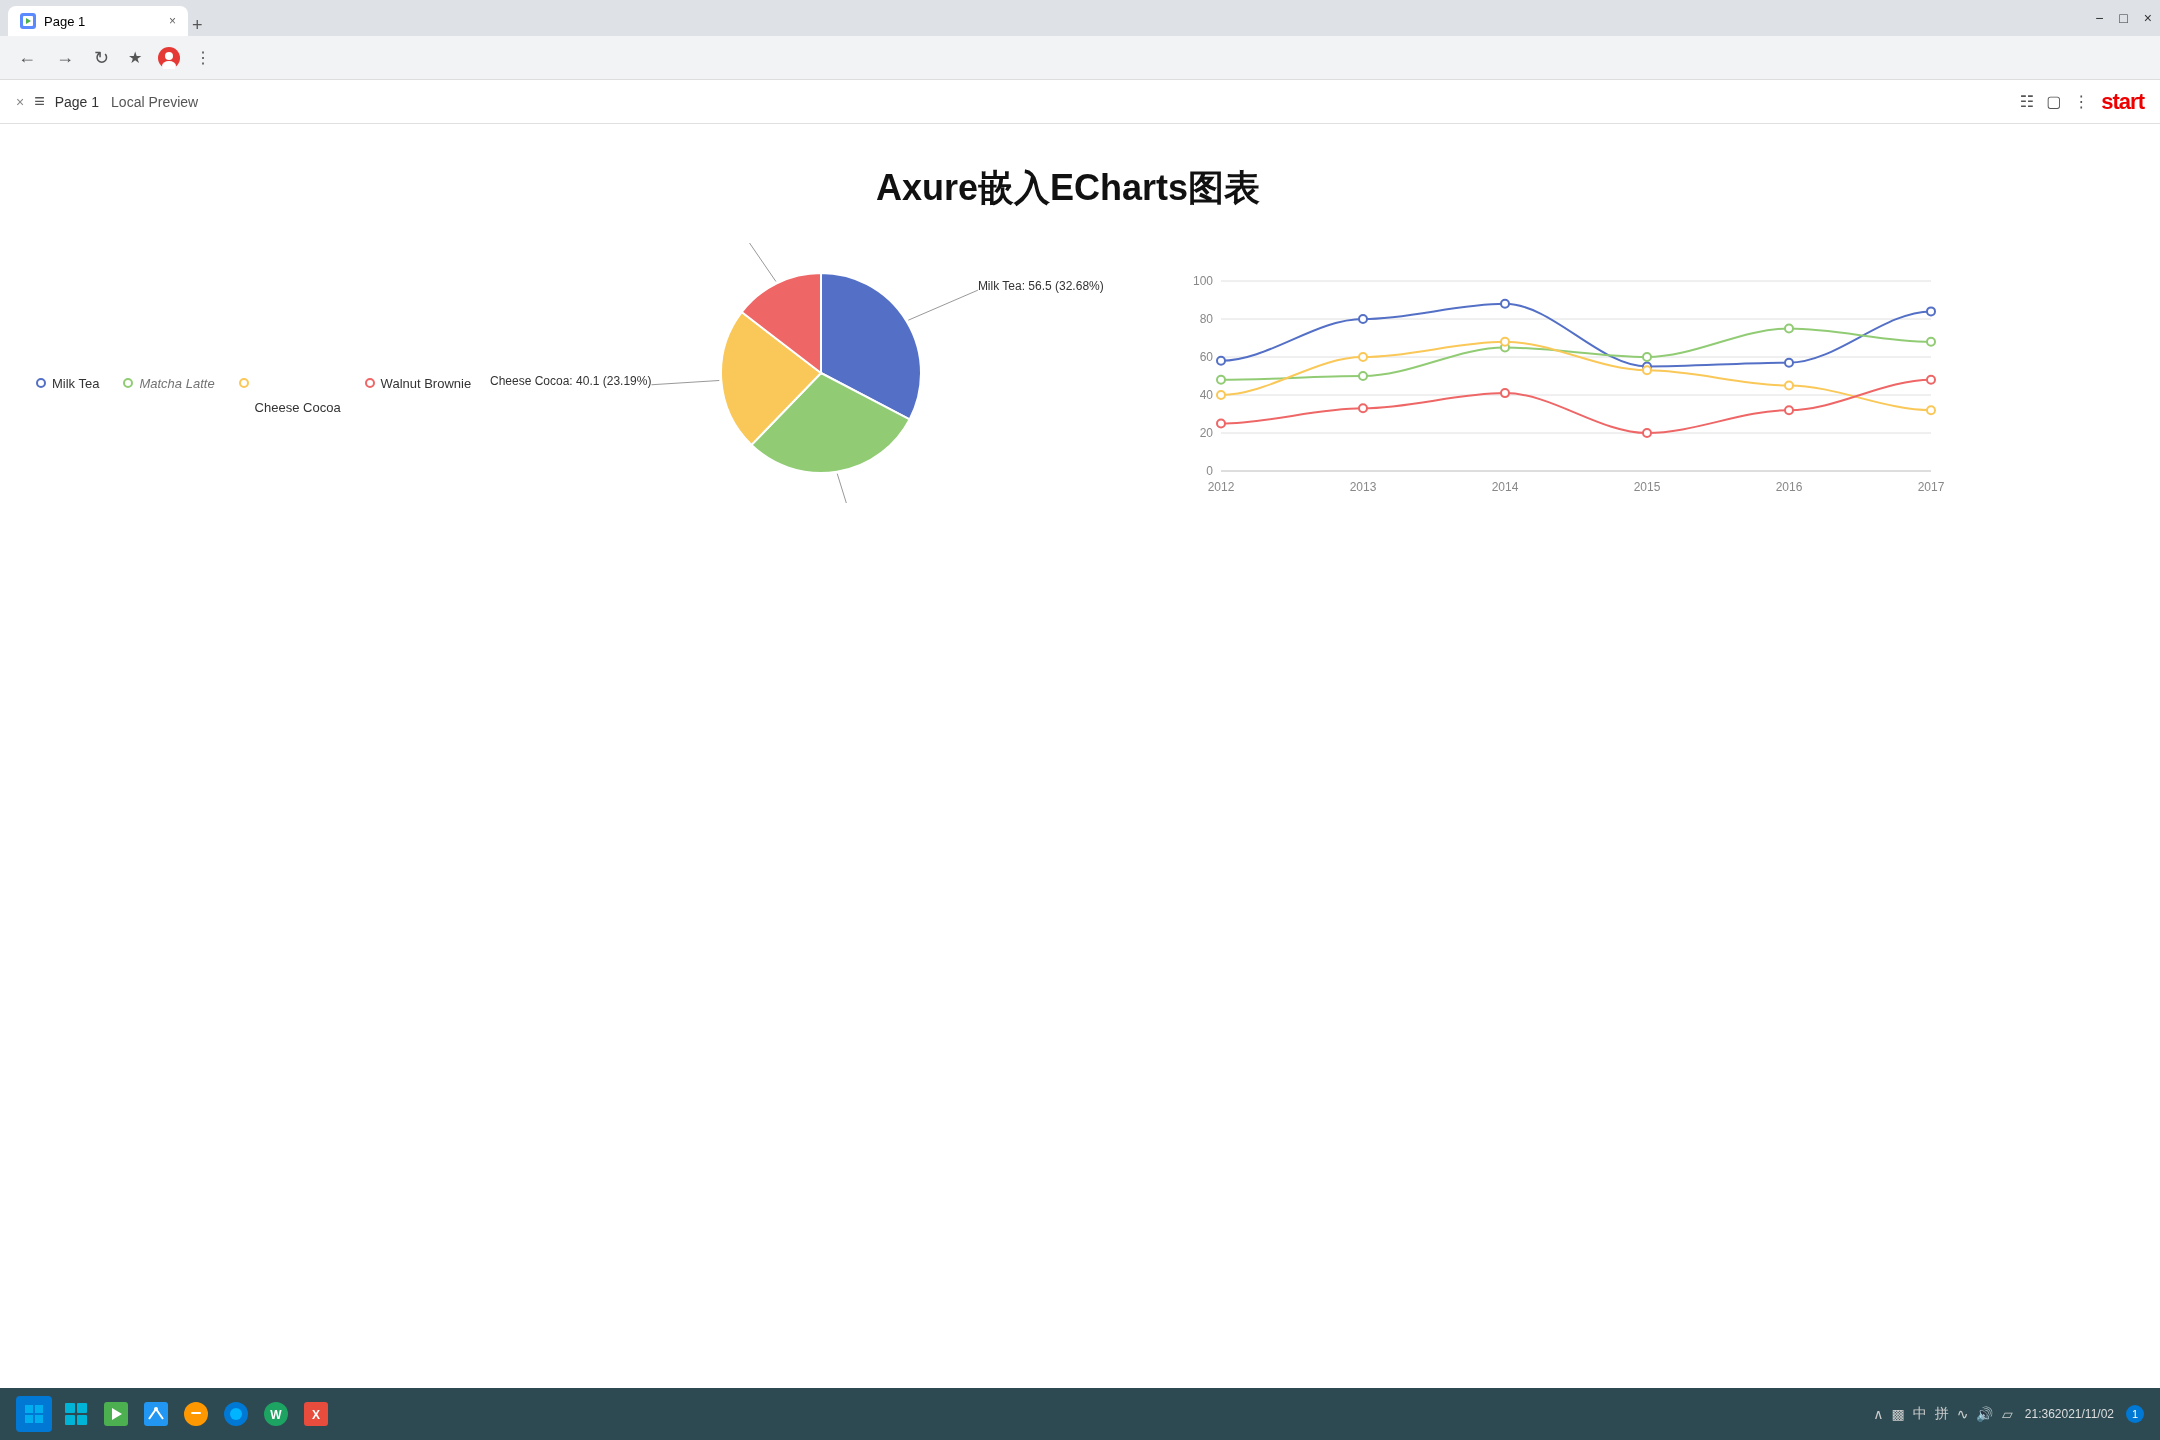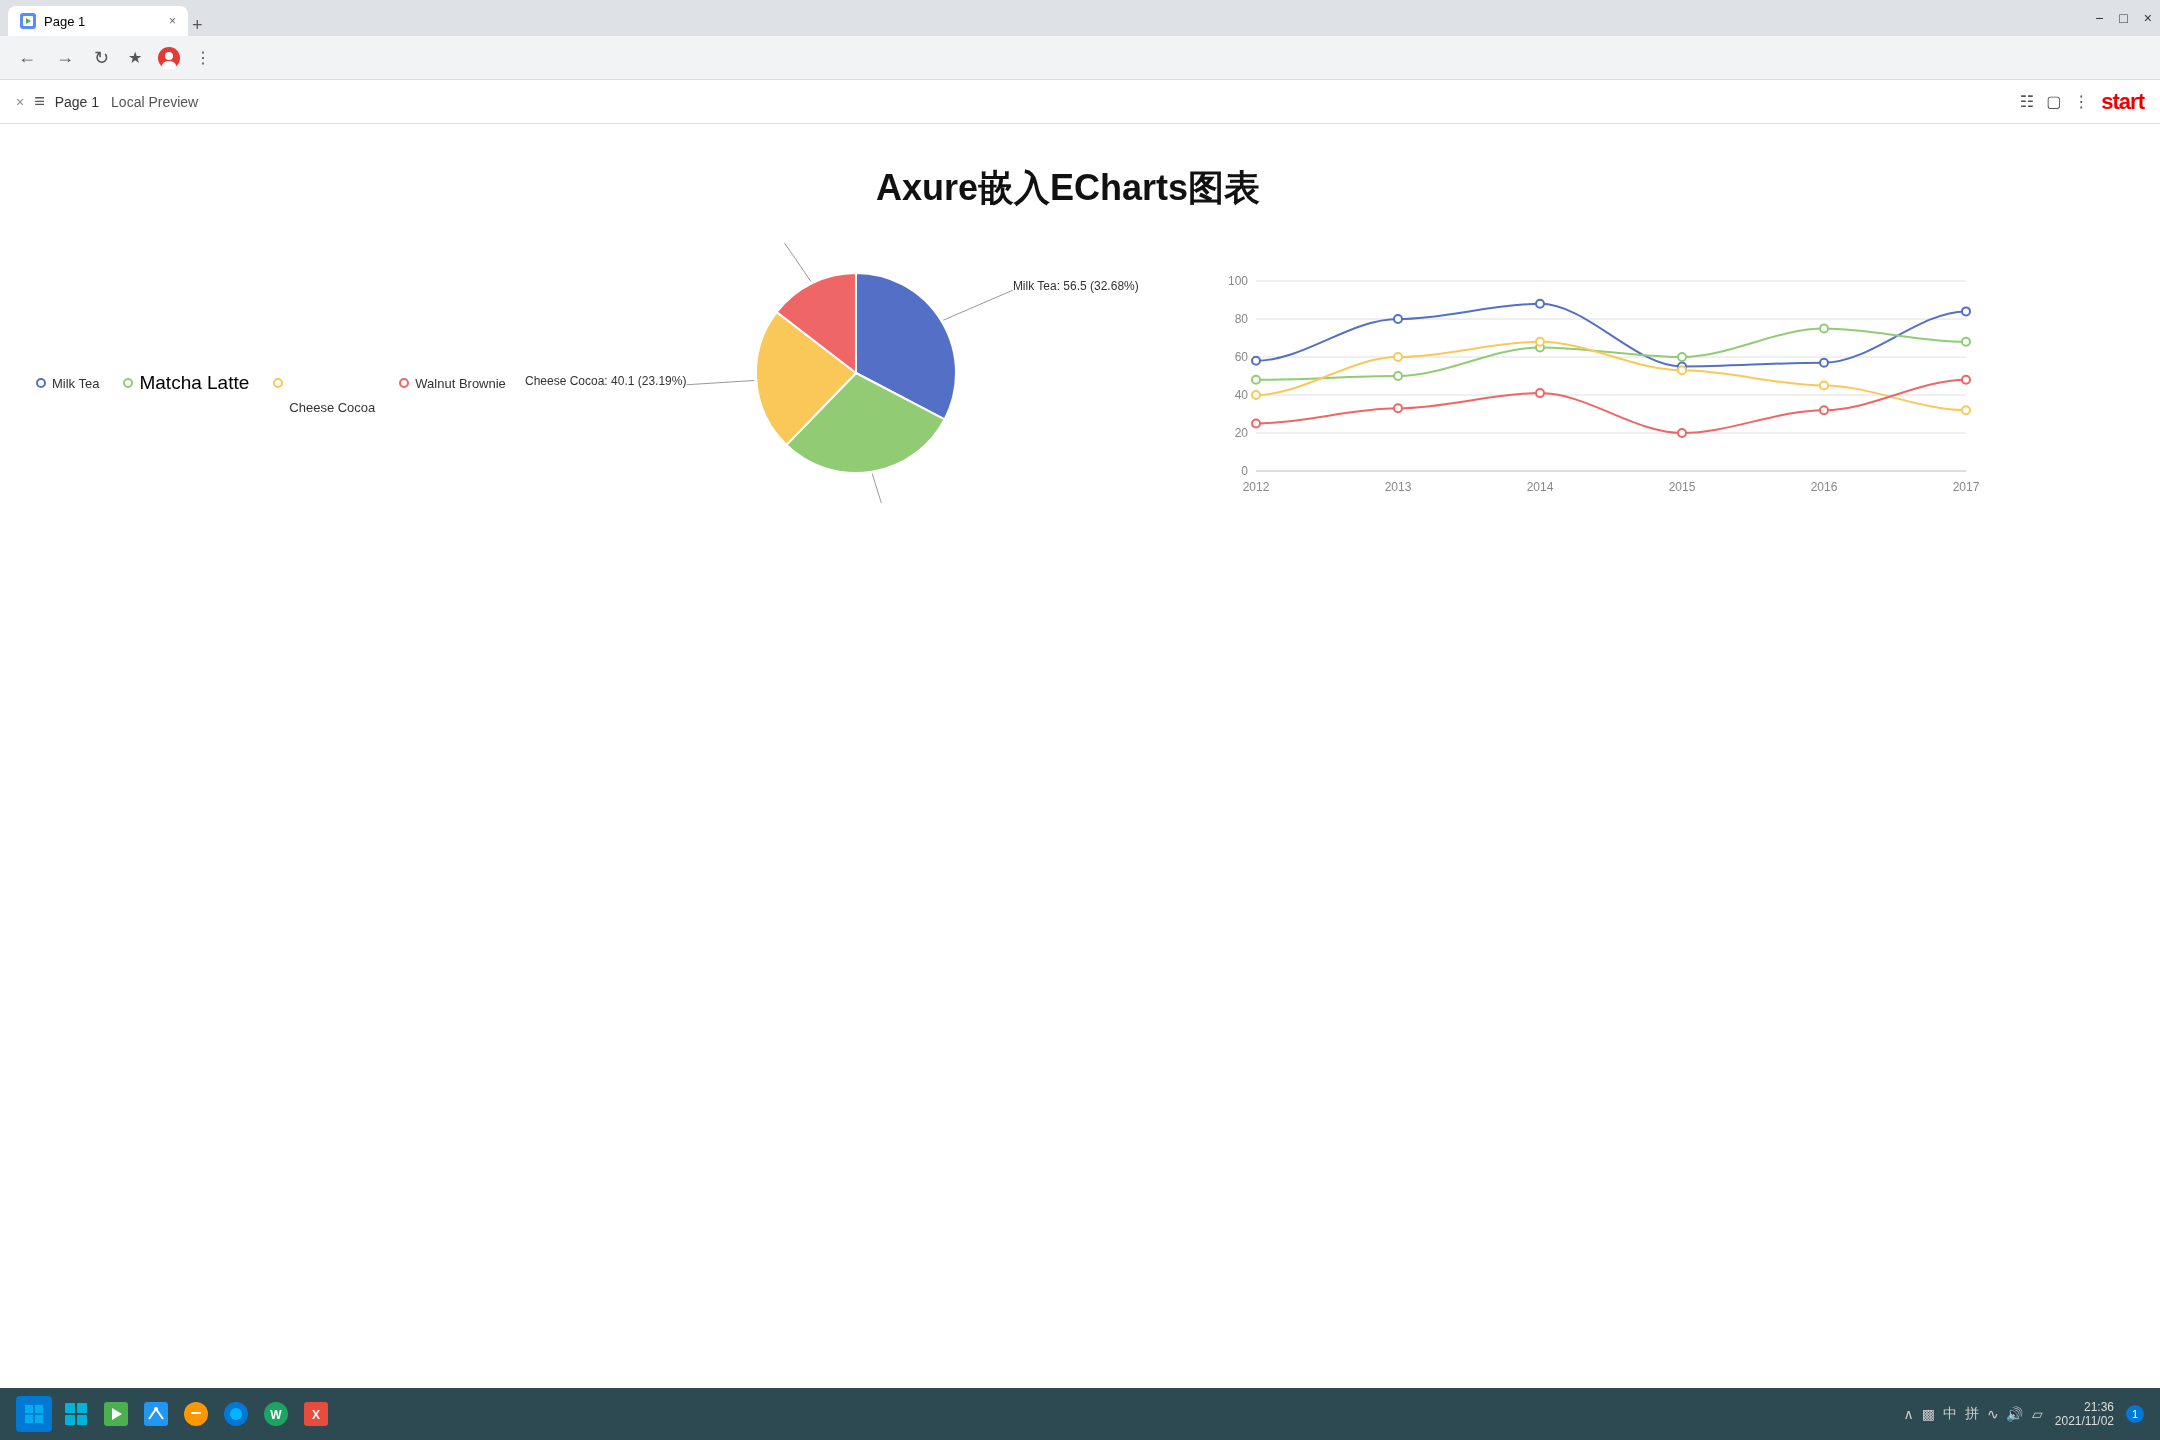--- a/index.html
+++ b/index.html
@@ -146,21 +146,21 @@
       background: #2d4a52;
       display: flex;
       align-items: center;
       padding: 0 16px;
       gap: 8px;
     }
     .taskbar-start { width: 36px; height: 36px; background: #0078d4; border-radius: 4px; display: flex; align-items: center; justify-content: center; cursor: pointer; }
     .taskbar-icons { display: flex; gap: 8px; align-items: center; }
     .taskbar-icon { width: 32px; height: 32px; display: flex; align-items: center; justify-content: center; font-size: 18px; cursor: pointer; }
     .taskbar-right { margin-left: auto; display: flex; align-items: center; gap: 12px; font-size: 12px; color: #ddd; }
-    .taskbar-time { display: flex; flex-direction: column; align-items: flex-end; font-size: 12px; color: #ddd; }
+    .taskbar-time { display: flex; align-items: flex-end; font-size: 12px; color: #ddd; }
     .taskbar-sys-icons { display: flex; gap: 8px; align-items: center; font-size: 14px; color: #ccc; }
 
     
     svg text { font-family: 'Segoe UI', Arial, sans-serif; }
   </style>
 </head>
 <body>
 
 <div class="browser-wrapper">
 
@@ -224,21 +224,21 @@
 
     <div class="chart-section">
 
       <div class="legend" id="legend-container">
           <div class="legend-item">
       <div class="legend-circle" style="border-color:#5470c6;width:10px;height:10px;border-radius:50%;border:2px solid #5470c6;background:white;display:inline-block;"></div>
       <span style="font-size:13px;color:#333;">Milk Tea</span>
     </div>
           <div class="legend-item">
       <div class="legend-circle" style="border-color:#91cc75;width:10px;height:10px;border-radius:50%;border:2px solid #91cc75;background:white;display:inline-block;"></div>
-      <span style="font-size:19px;color:#000000;">Matcha Latte</span>
+      <span style="font-size:13px;color:#737373;font-style:italic;">Matcha Latte</span>
     </div>
           <div class="legend-item">
       <div class="legend-circle" style="border-color:#fac858;width:10px;height:10px;border-radius:50%;border:2px solid #fac858;background:white;display:inline-block;"></div>
       <span style="font-size:13px;color:#333;margin-top:48px;">Cheese Cocoa</span>
     </div>
           <div class="legend-item">
       <div class="legend-circle" style="border-color:#ee6666;width:10px;height:10px;border-radius:50%;border:2px solid #ee6666;background:white;display:inline-block;"></div>
       <span style="font-size:13px;color:#333;">Walnut Brownie</span>
     </div>
         </div>

